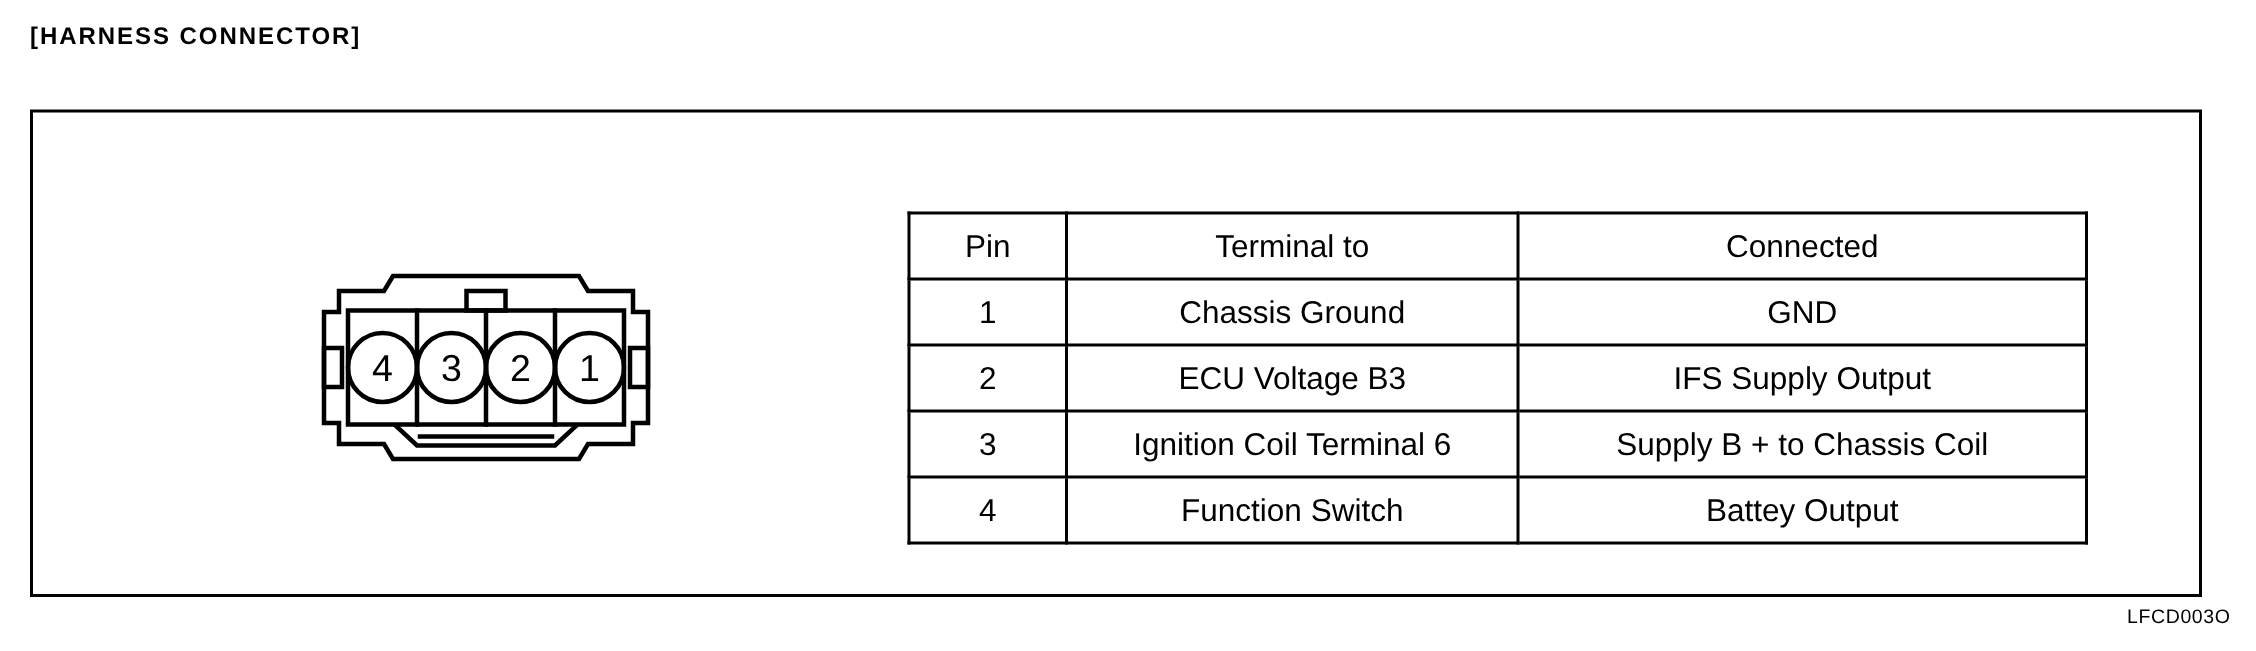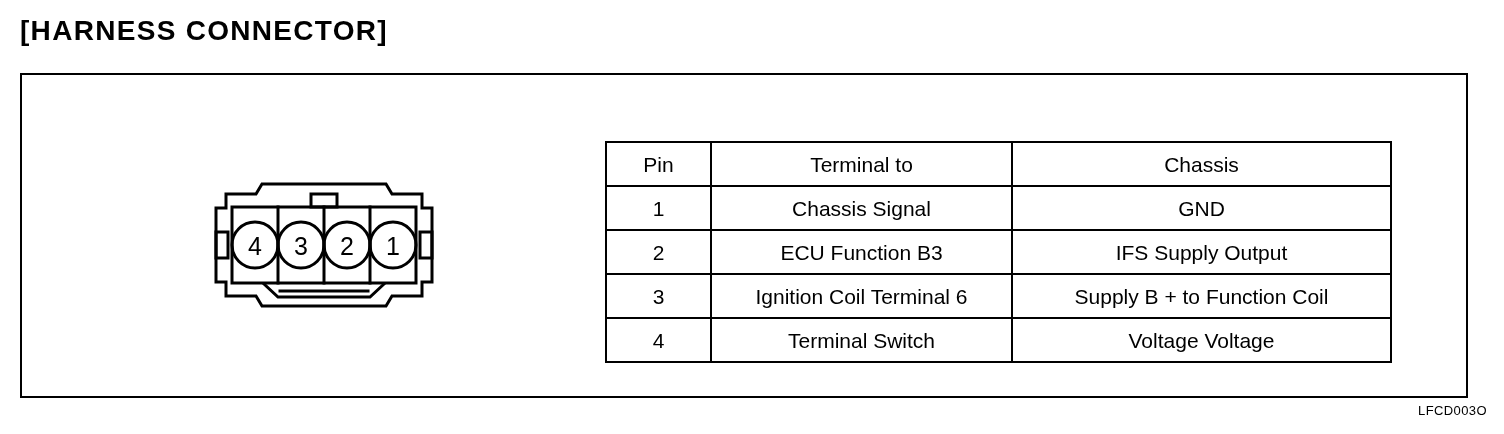--- a/index.html
+++ b/index.html
@@ -17,21 +17,21 @@
     height: 434px;
     background: #ffffff;
     overflow: hidden;
   }
 
   
   #page-title {
     position: absolute;
     left: 20px;
     top: 17px;
-    font-size: 28px;
+    font-size: 16px;
     font-weight: bold;
     letter-spacing: 1.3px;
     white-space: nowrap;
     line-height: 1;
   }
 
   
   #diagram-frame {
     position: absolute;
     left: 20px;
@@ -159,43 +159,43 @@
     <table id="pinout-table">
       <colgroup>
         <col class="c-pin">
         <col class="c-connected">
         <col class="c-function">
       </colgroup>
       <thead>
         <tr>
           <th>Pin</th>
           <th>Terminal to</th>
-          <th>Chassis</th>
+          <th>Connected</th>
         </tr>
       </thead>
       <tbody>
         <tr>
           <td>1</td>
-          <td>Chassis Signal</td>
+          <td>Chassis Ground</td>
           <td>GND</td>
         </tr>
         <tr>
           <td>2</td>
-          <td>ECU Function B3</td>
+          <td>ECU Voltage B3</td>
           <td>IFS Supply Output</td>
         </tr>
         <tr>
           <td>3</td>
           <td>Ignition Coil Terminal 6</td>
-          <td>Supply B + to Function Coil</td>
+          <td>Supply B + to Chassis Coil</td>
         </tr>
         <tr>
           <td>4</td>
-          <td>Terminal Switch</td>
-          <td>Voltage Voltage</td>
+          <td>Function Switch</td>
+          <td>Battey Output</td>
         </tr>
       </tbody>
     </table>
 
   </div>
 
   <div id="reference-code">LFCD003O</div>
 
 </div>
 

